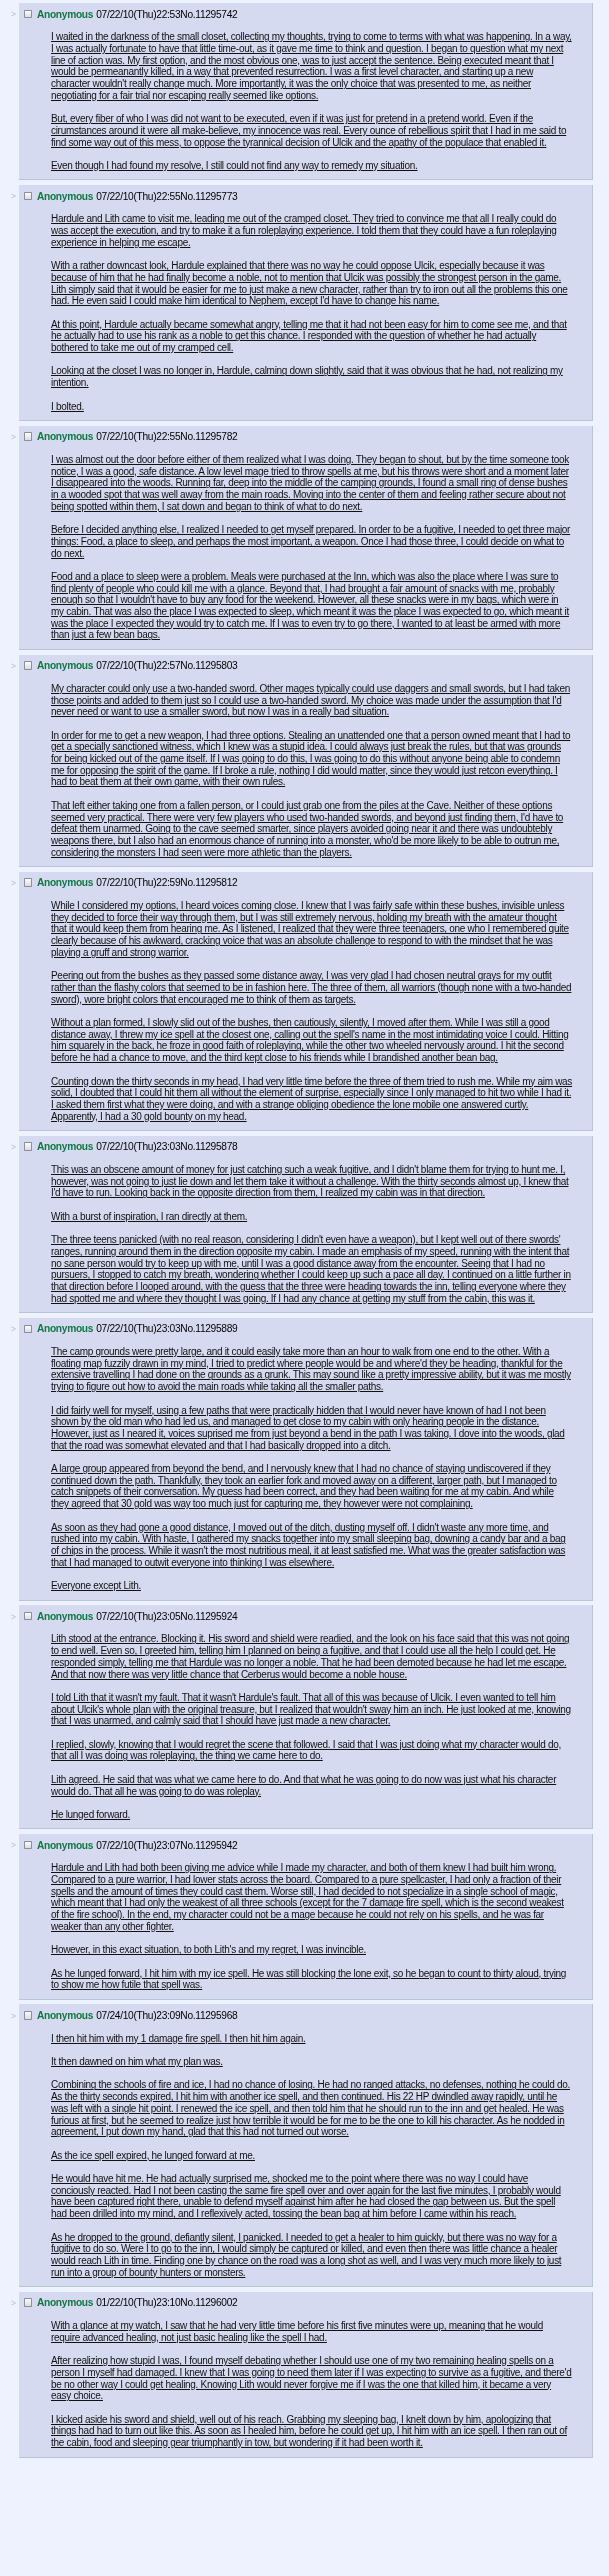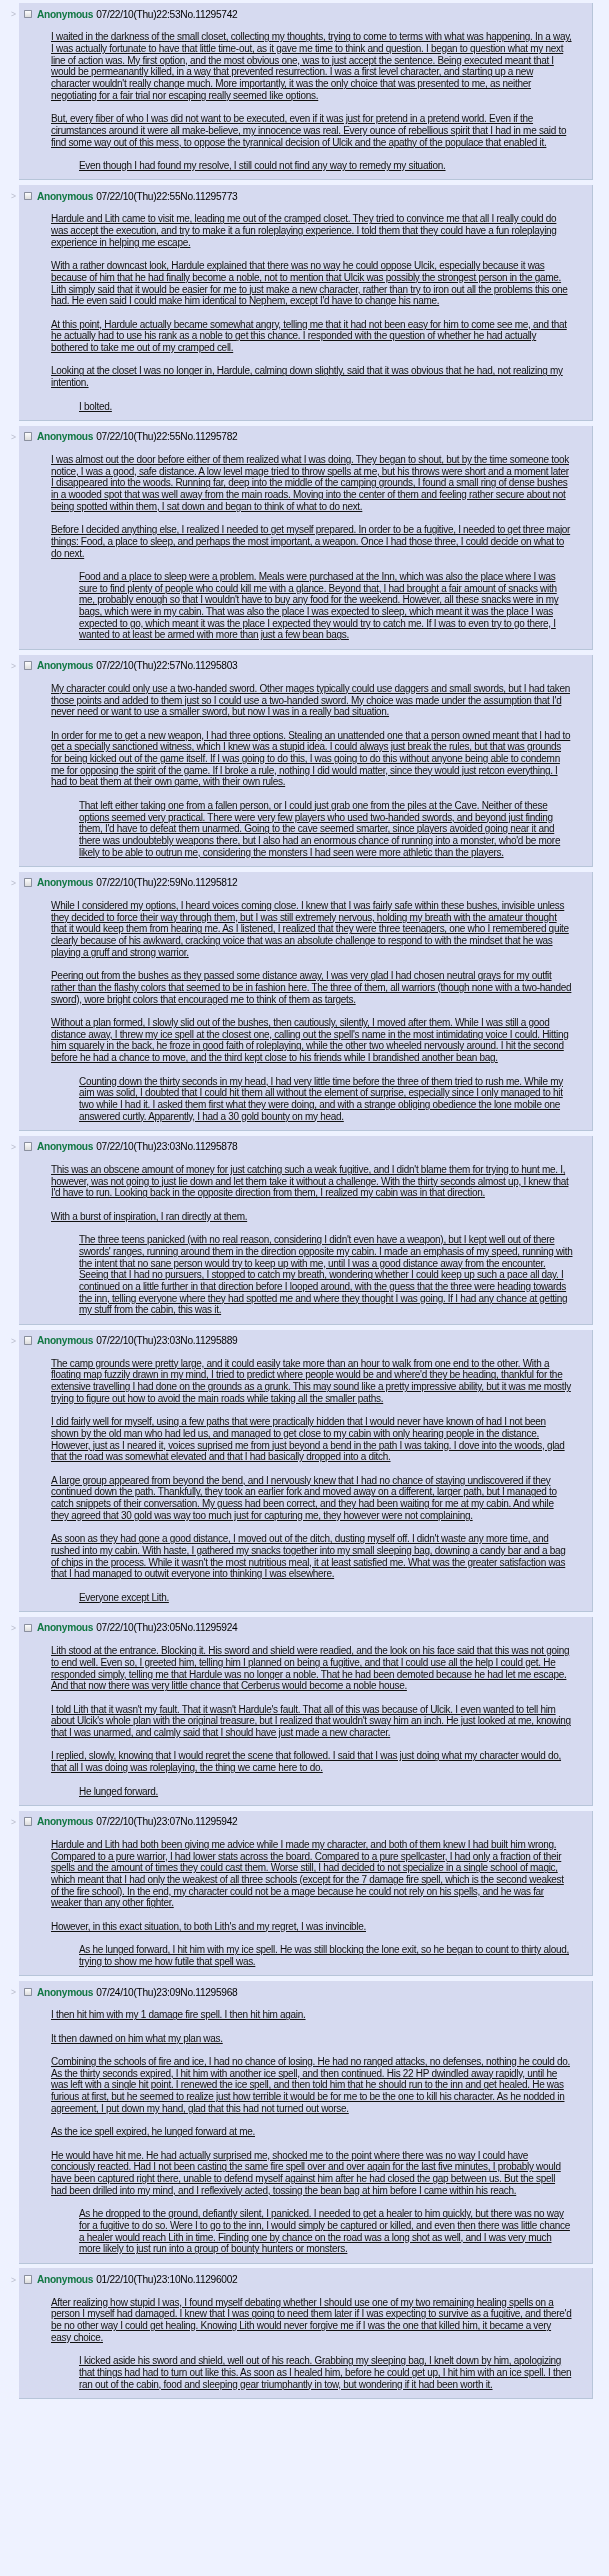--- a/index.html
+++ b/index.html
@@ -53,21 +53,21 @@
   .postno { color: #000; }
   .body {
     margin: 11px 19px 0 32px;
     font-size: 10px;
     line-height: 11.7px;
     letter-spacing: -0.3px;
     color: #111;
     text-decoration: underline;
   }
   .body p { margin: 0 0 11.7px 0; }
-  .body p:last-child { margin-bottom: 0; margin-left: 28px; }
+  .body p:last-child { margin-bottom: 0; }
 </style>
 </head>
 <body>
 
 <div class="thread" id="thread">
   <div class="post-row">
     <span class="arrow">&gt;</span>
     <div class="post">
       <div class="post-header">
         <span class="checkbox"></span>
@@ -196,20 +196,21 @@
       <div class="post-header">
         <span class="checkbox"></span>
         <span class="name">Anonymous</span>
         <span class="date">07/22/10(Thu)23:05</span>
         <span class="postno">No.11295924</span>
       </div>
       <div class="body">
           <p>Lith stood at the entrance. Blocking it. His sword and shield were readied, and the look on his face said that this was not going to end well. Even so, I greeted him, telling him I planned on being a fugitive, and that I could use all the help I could get. He responded simply, telling me that Hardule was no longer a noble. That he had been demoted because he had let me escape. And that now there was very little chance that Cerberus would become a noble house.</p>
           <p>I told Lith that it wasn't my fault. That it wasn't Hardule's fault. That all of this was because of Ulcik. I even wanted to tell him about Ulcik's whole plan with the original treasure, but I realized that wouldn't sway him an inch. He just looked at me, knowing that I was unarmed, and calmly said that I should have just made a new character.</p>
           <p>I replied, slowly, knowing that I would regret the scene that followed. I said that I was just doing what my character would do, that all I was doing was roleplaying, the thing we came here to do.</p>
+          <p>Lith agreed. He said that was what we came here to do. And that what he was going to do now was just what his character would do. That all he was going to do was roleplay.</p>
           <p>He lunged forward.</p>
         </div>
     </div>
   </div>
 
   <div class="post-row">
     <span class="arrow">&gt;</span>
     <div class="post">
       <div class="post-header">
         <span class="checkbox"></span>
@@ -248,19 +249,20 @@
   <div class="post-row">
     <span class="arrow">&gt;</span>
     <div class="post">
       <div class="post-header">
         <span class="checkbox"></span>
         <span class="name">Anonymous</span>
         <span class="date">01/22/10(Thu)23:10</span>
         <span class="postno">No.11296002</span>
       </div>
       <div class="body">
+          <p>With a glance at my watch, I saw that he had very little time before his first five minutes were up, meaning that he would require advanced healing, not just basic healing like the spell I had.</p>
           <p>After realizing how stupid I was, I found myself debating whether I should use one of my two remaining healing spells on a person I myself had damaged. I knew that I was going to need them later if I was expecting to survive as a fugitive, and there'd be no other way I could get healing. Knowing Lith would never forgive me if I was the one that killed him, it became a very easy choice.</p>
           <p>I kicked aside his sword and shield, well out of his reach. Grabbing my sleeping bag, I knelt down by him, apologizing that things had had to turn out like this. As soon as I healed him, before he could get up, I hit him with an ice spell. I then ran out of the cabin, food and sleeping gear triumphantly in tow, but wondering if it had been worth it.</p>
         </div>
     </div>
   </div>
 </div>
 
 
 </body></html>

